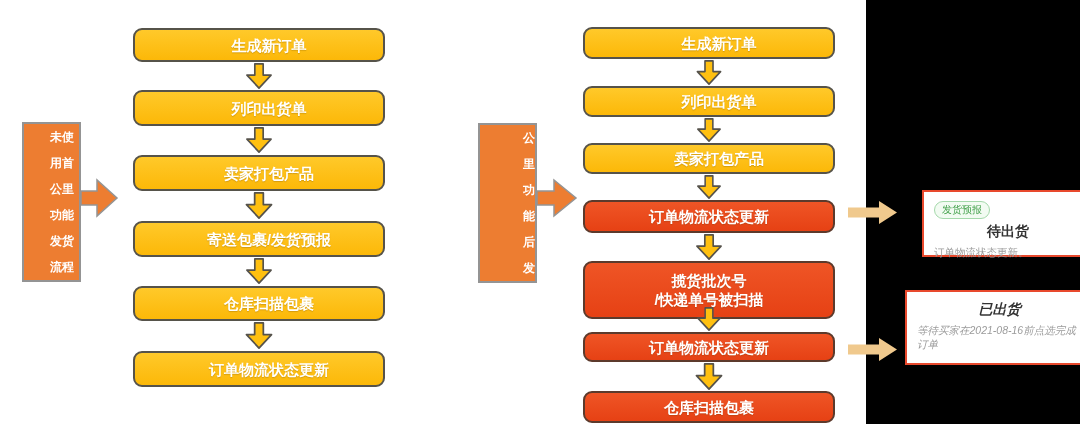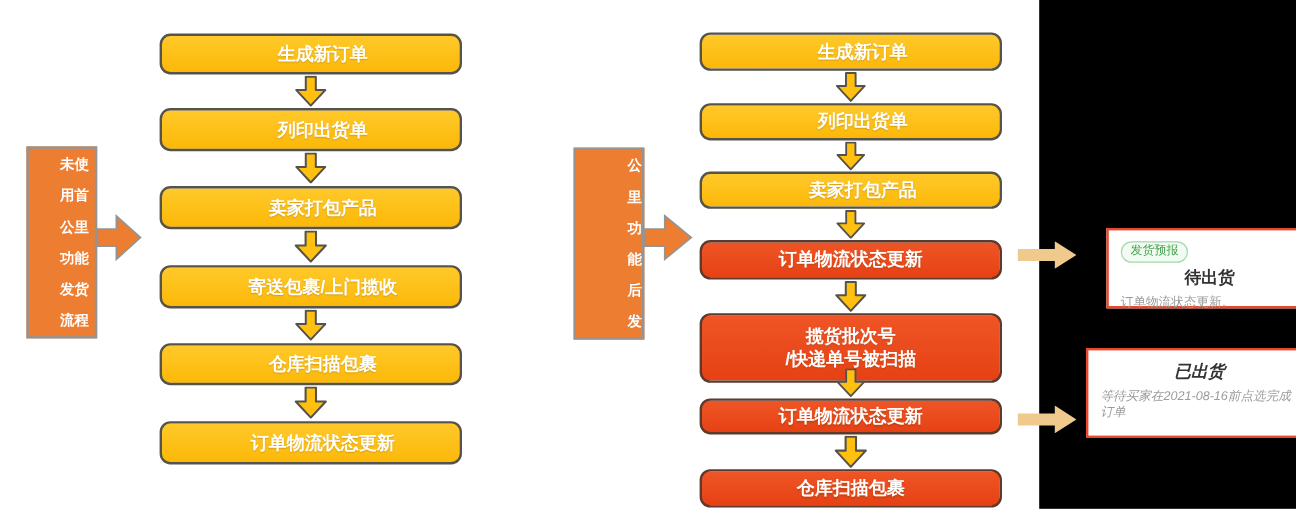--- a/index.html
+++ b/index.html
@@ -48,21 +48,21 @@
   <div class="label-rect" style="left:22px; top:122px; width:59px; height:160px;">
     <span>未使用首公里功能发货流程</span>
   </div>
   <svg class="abs" style="left:80px; top:177px; z-index:1;" width="39" height="42" viewBox="0 0 39 42">
     <polygon points="1,14 17,14 17,3 37,21 17,39 17,28 1,28" fill="#ED7D31" stroke="#949494" stroke-width="1.5"></polygon>
   </svg>
 
   <div class="fbox yellow" style="left:133px; top:28px;  width:252px; height:34px;">生成新订单</div>
   <div class="fbox yellow" style="left:133px; top:90px;  width:252px; height:36px;">列印出货单</div>
   <div class="fbox yellow" style="left:133px; top:155px; width:252px; height:36px;">卖家打包产品</div>
-  <div class="fbox yellow" style="left:133px; top:221px; width:252px; height:36px;">寄送包裹/上门揽收</div>
+  <div class="fbox yellow" style="left:133px; top:221px; width:252px; height:36px;">寄送包裹/发货预报</div>
   <div class="fbox yellow" style="left:133px; top:286px; width:252px; height:35px;">仓库扫描包裹</div>
   <div class="fbox yellow" style="left:133px; top:351px; width:252px; height:36px;">订单物流状态更新</div>
 
   <svg class="abs" style="left:241px; top:63px;" width="36" height="26" viewBox="0 0 36 28">
       <polygon points="13.5,1 22.5,1 22.5,13 31,13 18,27 5,13 13.5,13" fill="#FFC010" stroke="#55524b" stroke-width="1.8" stroke-linejoin="round"></polygon>
     </svg>
   <svg class="abs" style="left:241px; top:127px;" width="36" height="26" viewBox="0 0 36 28">
       <polygon points="13.5,1 22.5,1 22.5,13 31,13 18,27 5,13 13.5,13" fill="#FFC010" stroke="#55524b" stroke-width="1.8" stroke-linejoin="round"></polygon>
     </svg>
   <svg class="abs" style="left:241px; top:192px;" width="36" height="27" viewBox="0 0 36 28">

